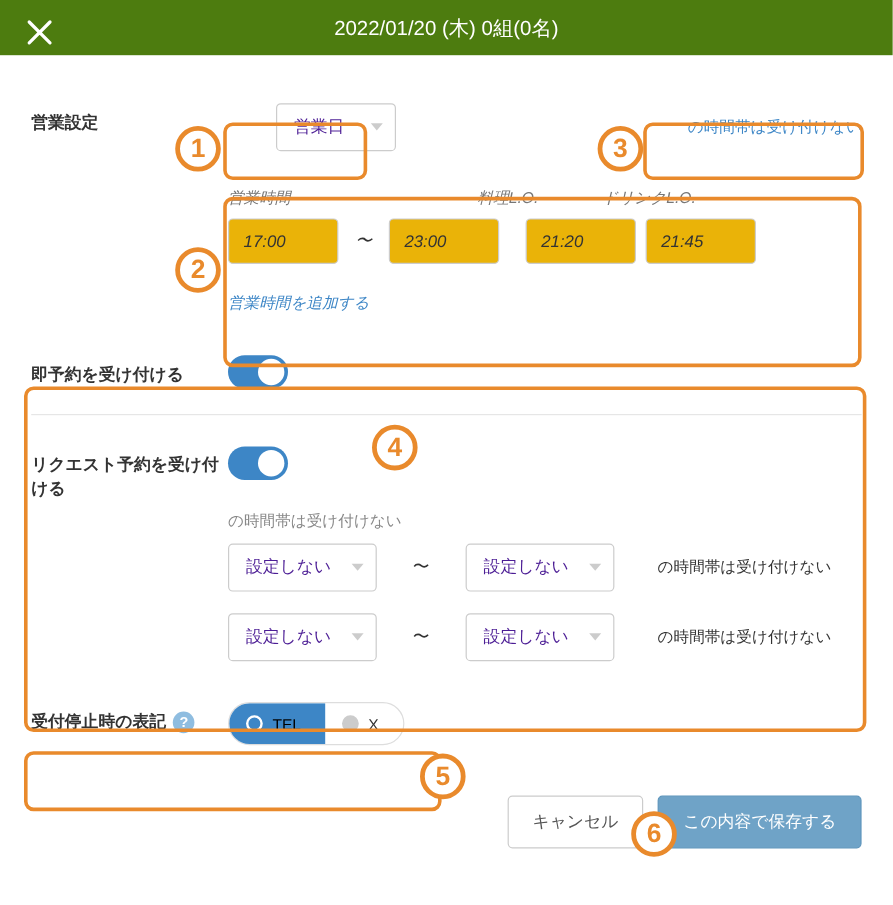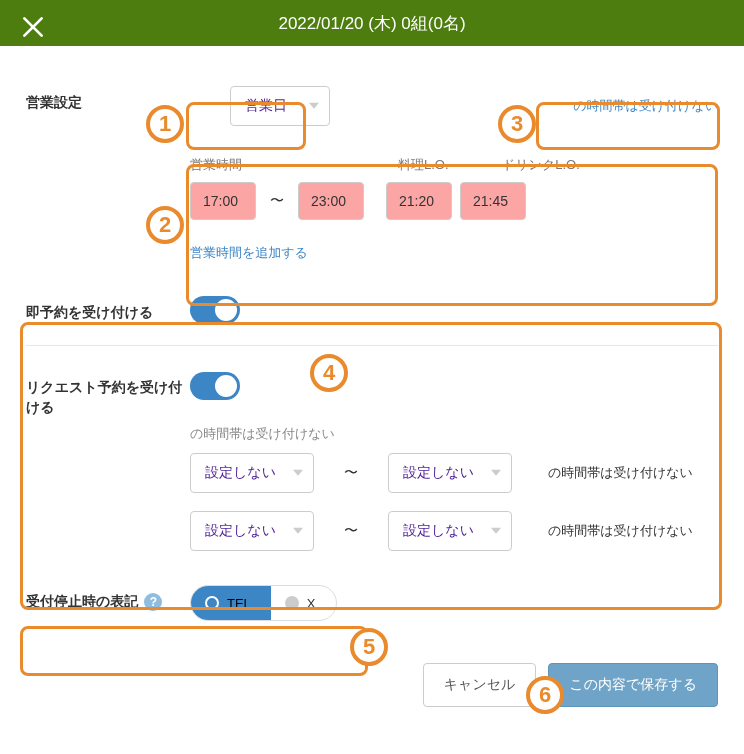--- a/index.html
+++ b/index.html
@@ -66,22 +66,22 @@
     transform: translateY(-55%);
     width: 0; height: 0;
     border-left: 5px solid transparent;
     border-right: 5px solid transparent;
     border-top: 6px solid #ccc;
   }
   .time-input {
     border: 1px solid #ccc;
     border-radius: 4px;
     padding: 10px 12px;
-    width: 66px;
-    background: #fca5a5;
+    width: 92px;
+    background: #eab308;
     color: #333;
   }
   .link {
     color: #3d86c6;
     cursor: pointer;
     font-size: 13px;
   }
   .field-group {
     display: flex;
     align-items: center;
@@ -243,21 +243,21 @@
       <div class="label-col">営業設定</div>
       <div class="content-col" style="display:flex;align-items:center;justify-content:space-between;">
         <div class="select">
           <span>営業日</span>
           <span class="caret"></span>
         </div>
         <span class="link">の時間帯は受け付けない</span>
       </div>
     </div>
 
-    <div class="row" style="margin-bottom:34px;">
+    <div class="row" style="margin-bottom:34px;font-style:italic;">
       <div class="label-col"></div>
       <div class="content-col">
         <div class="col-headers">
           <span class="seg" style="width:200px;">営業時間</span>
           <span class="seg" style="width:96px;">料理L.O.</span>
           <span class="seg" style="width:96px;">ドリンクL.O.</span>
         </div>
         <div class="field-group">
           <span class="time-input">17:00</span>
           <span class="tilde">〜</span>

